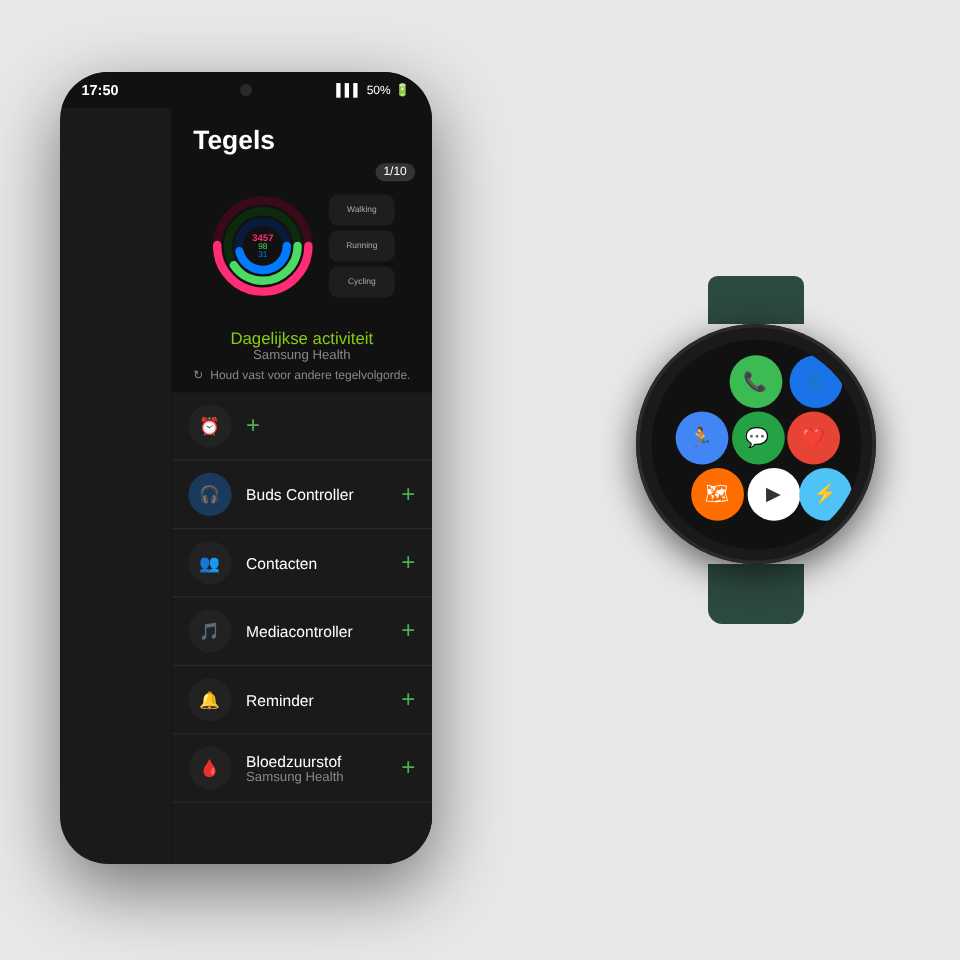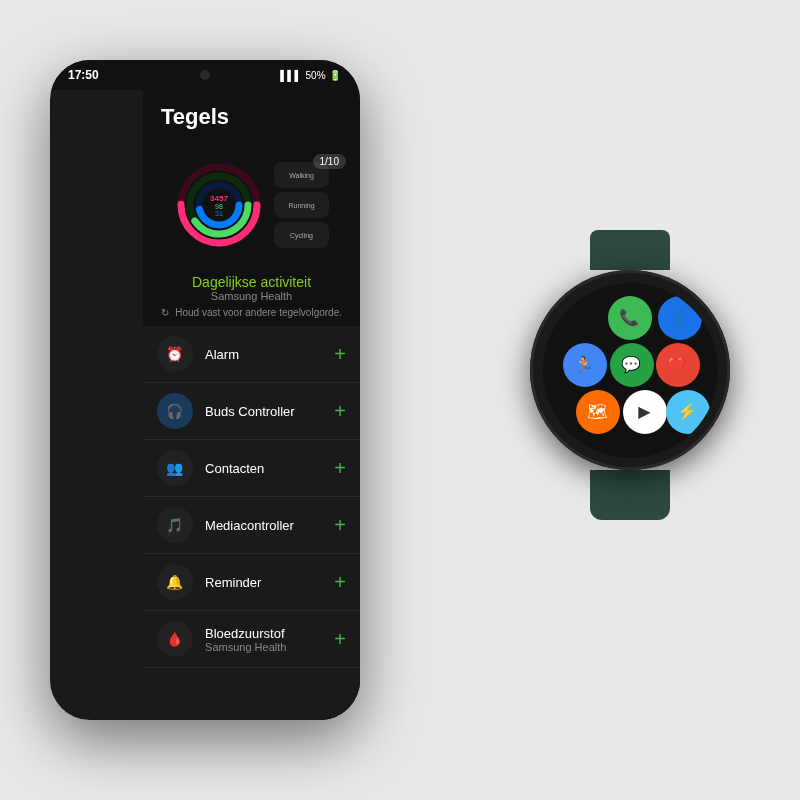--- a/index.html
+++ b/index.html
@@ -102,21 +102,21 @@
       display: flex;
       align-items: center;
       justify-content: center;
       position: relative;
       height: 130px;
       flex-shrink: 0;
     }
 
     .tile-counter {
       position: absolute;
-      top: 18px;
+      top: 0;
       right: 14px;
       background: rgba(255,255,255,0.15);
       color: #fff;
       font-size: 10px;
       padding: 2px 7px;
       border-radius: 10px;
     }
 
     
     .activity-ring-container {
@@ -420,24 +420,20 @@
 
       <div class="tile-hint">
         <span class="tile-hint-icon">↻</span>
         <span>Houd vast voor andere tegelvolgorde.</span>
       </div>
 
 
       <div class="tile-list" id="tile-list">
           <div class="tile-item">
     <div class="tile-item-icon" style="background:#222">⏰</div>
-    <div class="tile-item-text">
-      <span class="tile-item-name">Alarm</span>
-
-    </div>
     <span class="tile-item-add">+</span>
   </div>
           <div class="tile-item">
     <div class="tile-item-icon" style="background:#1a3a5c">🎧</div>
     <div class="tile-item-text">
       <span class="tile-item-name">Buds Controller</span>
 
     </div>
     <span class="tile-item-add">+</span>
   </div>

